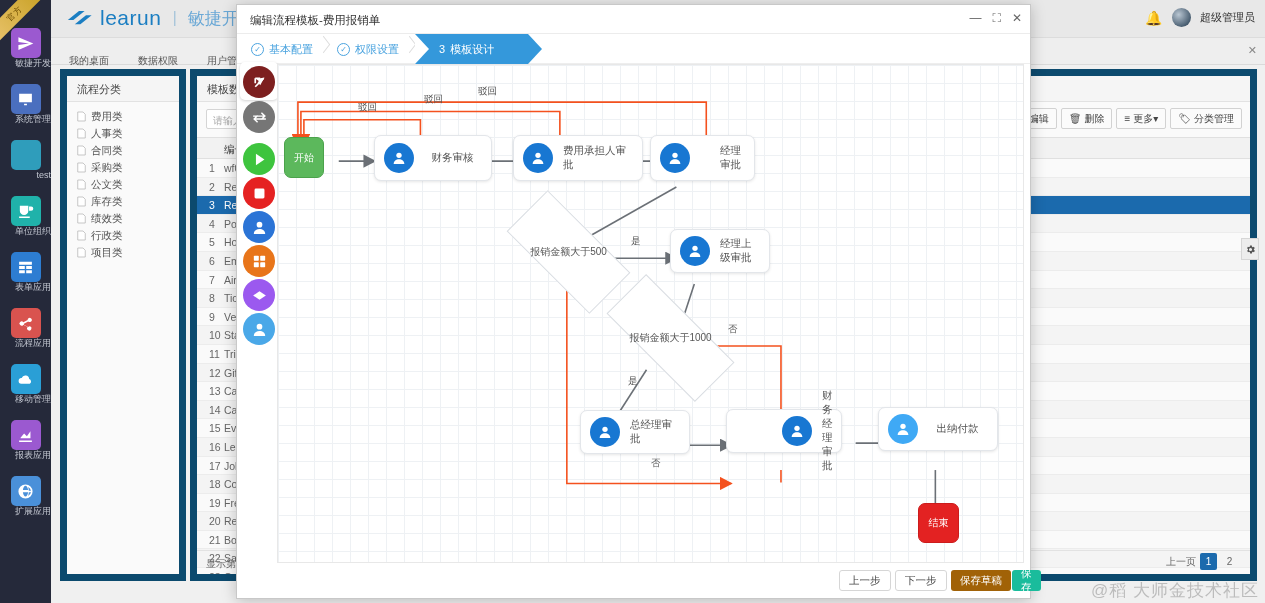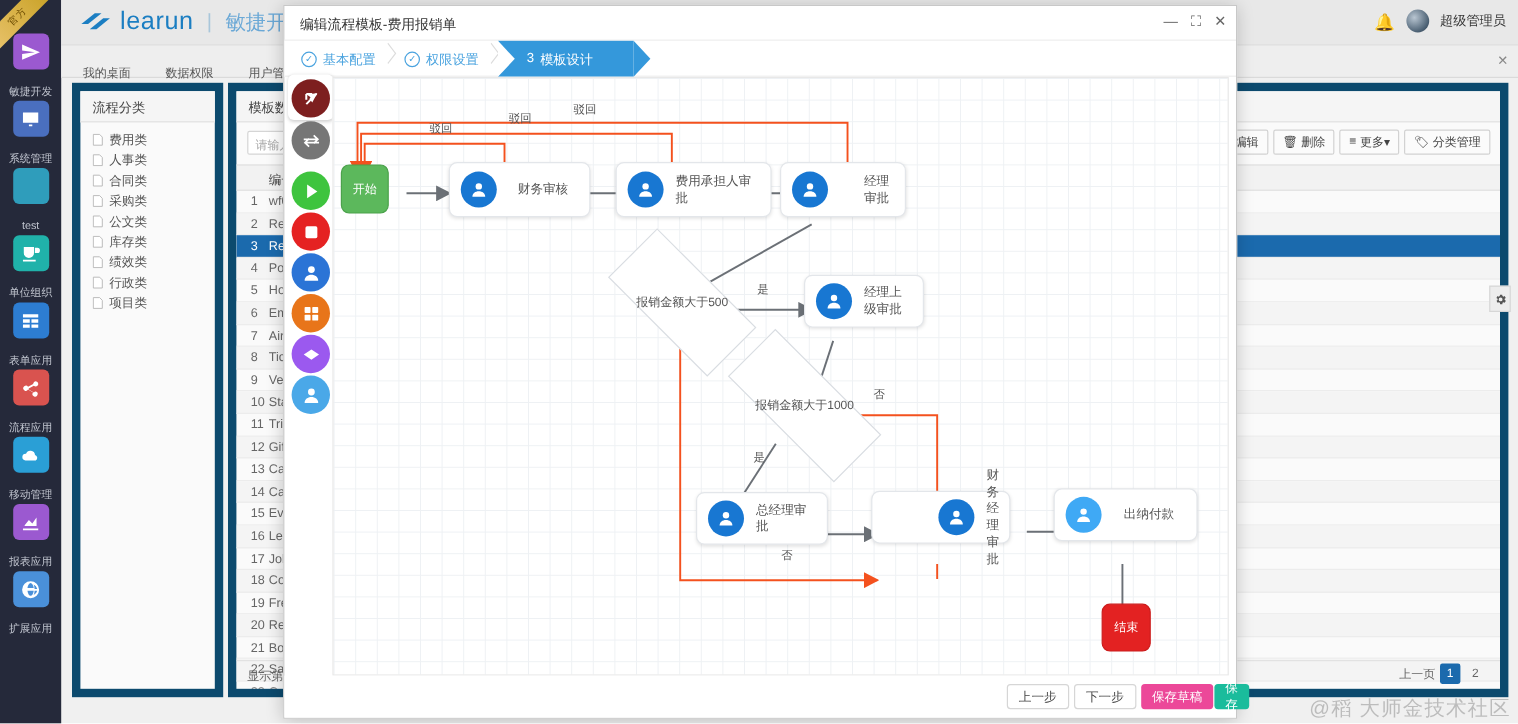--- a/index.html
+++ b/index.html
@@ -28,22 +28,23 @@
   .rail-item {
     position: absolute; left: 0; width: 51px; text-align: center;
   }
   .rail-icon {
     width: 30px; height: 30px; border-radius: 5px; margin: 0 auto;
     display: flex; align-items: center; justify-content: center;
     color: #fff;
   }
   .rail-icon svg { width: 17px; height: 17px; fill: #fff; }
   .rail-label {
-    font-size: 9px; color: #c2c6d0; margin-top: 13px; line-height: 11px;
+    font-size: 9px; color: #c2c6d0; margin-top: 0; line-height: 11px;
     white-space: nowrap;
+    text-align: right;
   }
 
   .topbar {
     position: absolute; left: 51px; top: 0; right: 0; height: 38px;
     background: #e8e8e8; border-bottom: 1px solid #dcdcdc;
   }
   .logo-wrap {
     position: absolute; left: 14px; top: 6px;
     display: flex; align-items: center; gap: 7px;
   }
@@ -262,21 +263,21 @@
   .modal-foot {
     position: absolute; left: 0; right: 0; bottom: 0; height: 35px;
     background: #fff;
   }
   .fbtn {
     position: absolute; top: 7px; height: 21px; border-radius: 3px;
     font-size: 10.5px; display: flex; align-items: center; justify-content: center;
     padding: 0 9px;
   }
   .fbtn.plain { background: #fff; border: 1px solid #d6d6d6; color: #444; }
-  .fbtn.warn { background: #ec4899; color: #fff; }
+  .fbtn.warn { background: #a16207; color: #fff; }
   .fbtn.ok { background: #1abc9c; color: #fff; }
 
   .watermark {
     position: absolute; right: 6px; bottom: 1px;
     font-size: 17px; color: rgba(70,70,70,.30);
     letter-spacing: 1px; white-space: nowrap;
   }
 </style>
 </head>
 <body>

